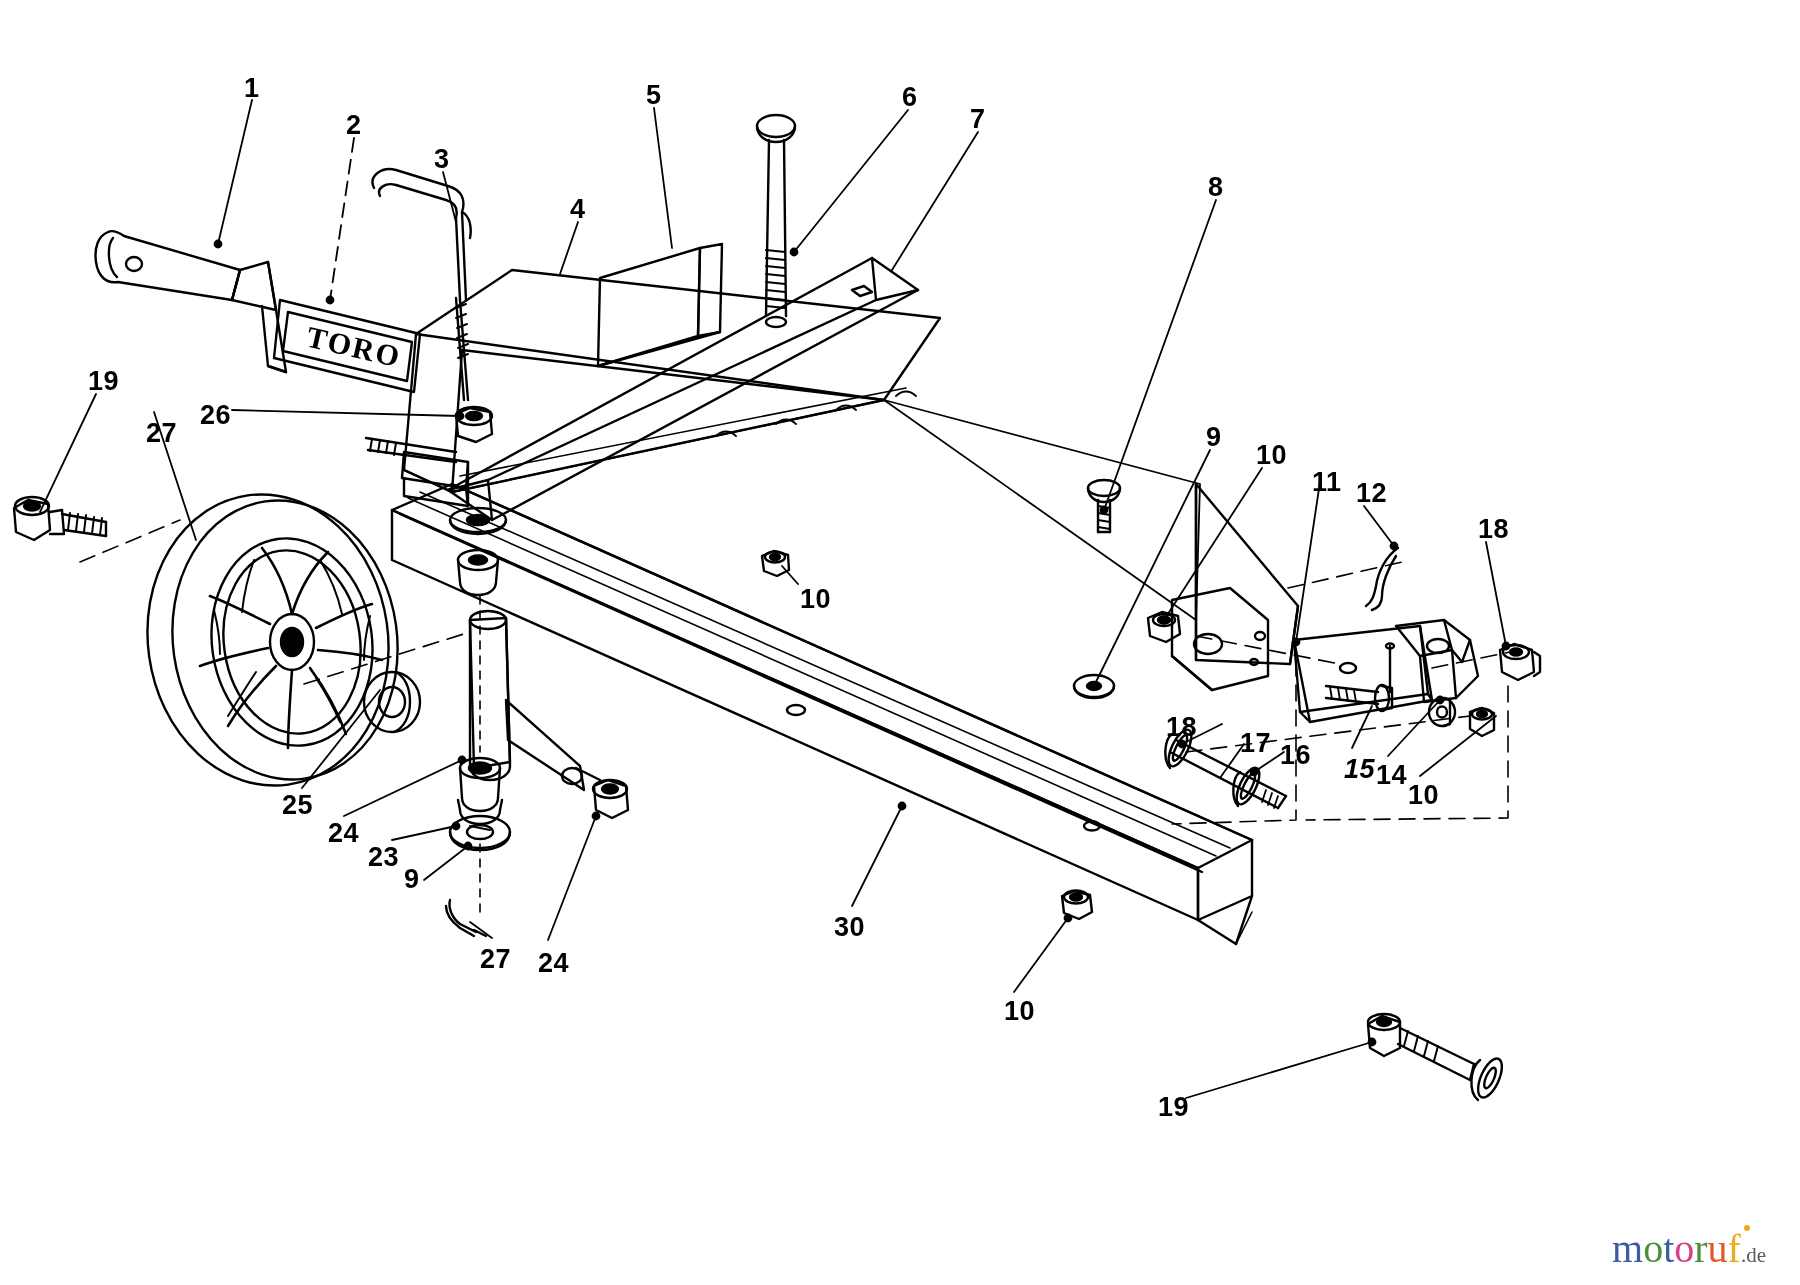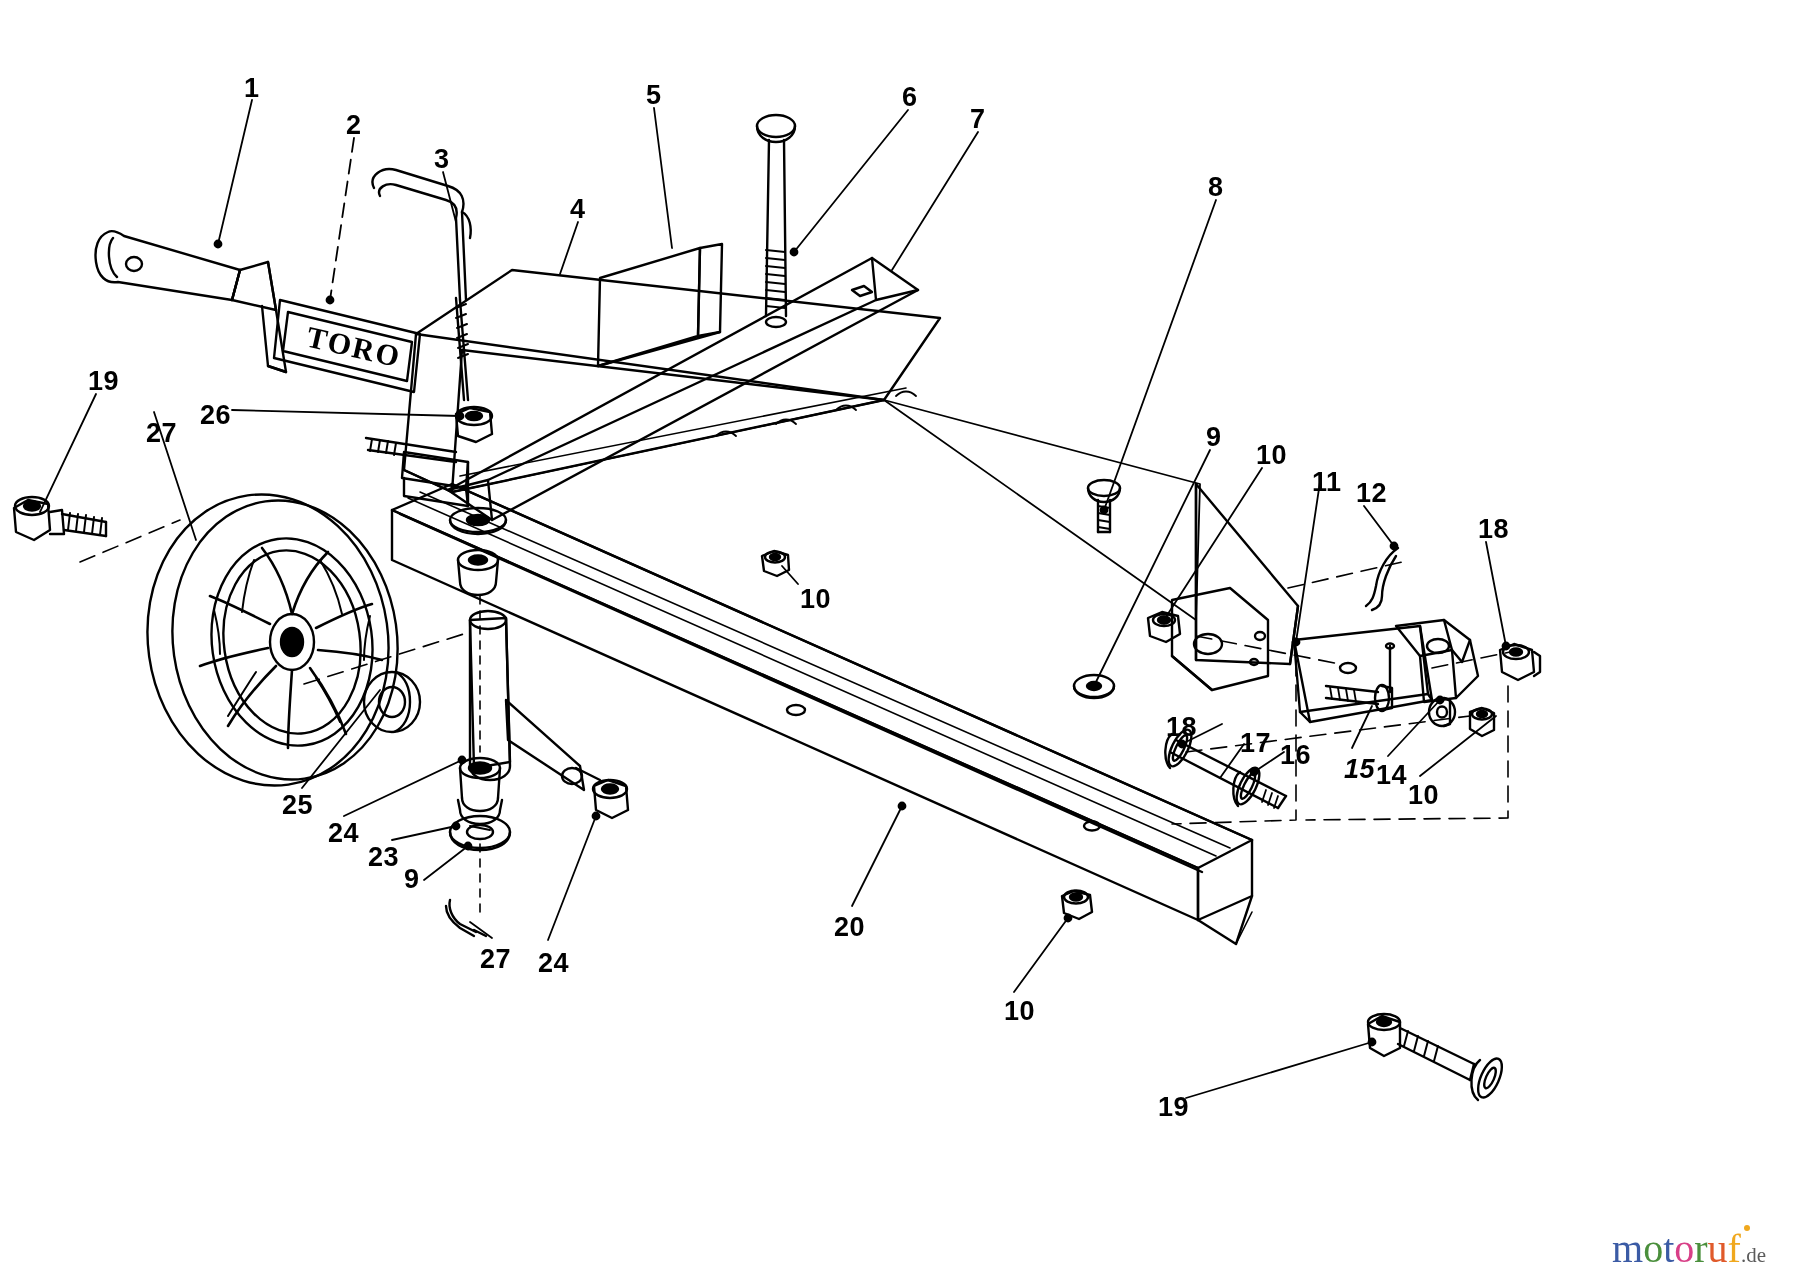--- a/index.html
+++ b/index.html
@@ -574,20 +574,20 @@
       <div class="callout" style="left: 1280px; top: 742px;">16</div>
       <div class="callout" style="left: 1344px; top: 756px; font-style: italic;">15</div>
       <div class="callout" style="left: 1376px; top: 762px;">14</div>
       <div class="callout" style="left: 1408px; top: 782px;">10</div>
       <div class="callout" style="left: 282px; top: 792px;">25</div>
       <div class="callout" style="left: 328px; top: 820px;">24</div>
       <div class="callout" style="left: 368px; top: 844px;">23</div>
       <div class="callout" style="left: 404px; top: 866px;">9</div>
       <div class="callout" style="left: 480px; top: 946px;">27</div>
       <div class="callout" style="left: 538px; top: 950px;">24</div>
-      <div class="callout" style="left: 834px; top: 914px;">20</div>
+      <div class="callout" style="left: 834px; top: 914px;">30</div>
       <div class="callout" style="left: 1004px; top: 998px;">10</div>
       <div class="callout" style="left: 1158px; top: 1094px;">19</div>
     </div>
 
   <div id="watermark"><span class="wm-l" style="color: rgb(59, 91, 165);">m</span><span class="wm-l" style="color: rgb(74, 143, 60);">o</span><span class="wm-l" style="color: rgb(59, 91, 165);">t</span><span class="wm-l" style="color: rgb(216, 63, 135);">o</span><span class="wm-l" style="color: rgb(74, 143, 60);">r</span><span class="wm-l" style="color: rgb(224, 90, 43);">u</span><span class="wm-l wm-dot" style="color: rgb(240, 168, 30);">f</span><span class="wm-suffix">.de</span></div>
 
 </div>
 
 </body></html>

